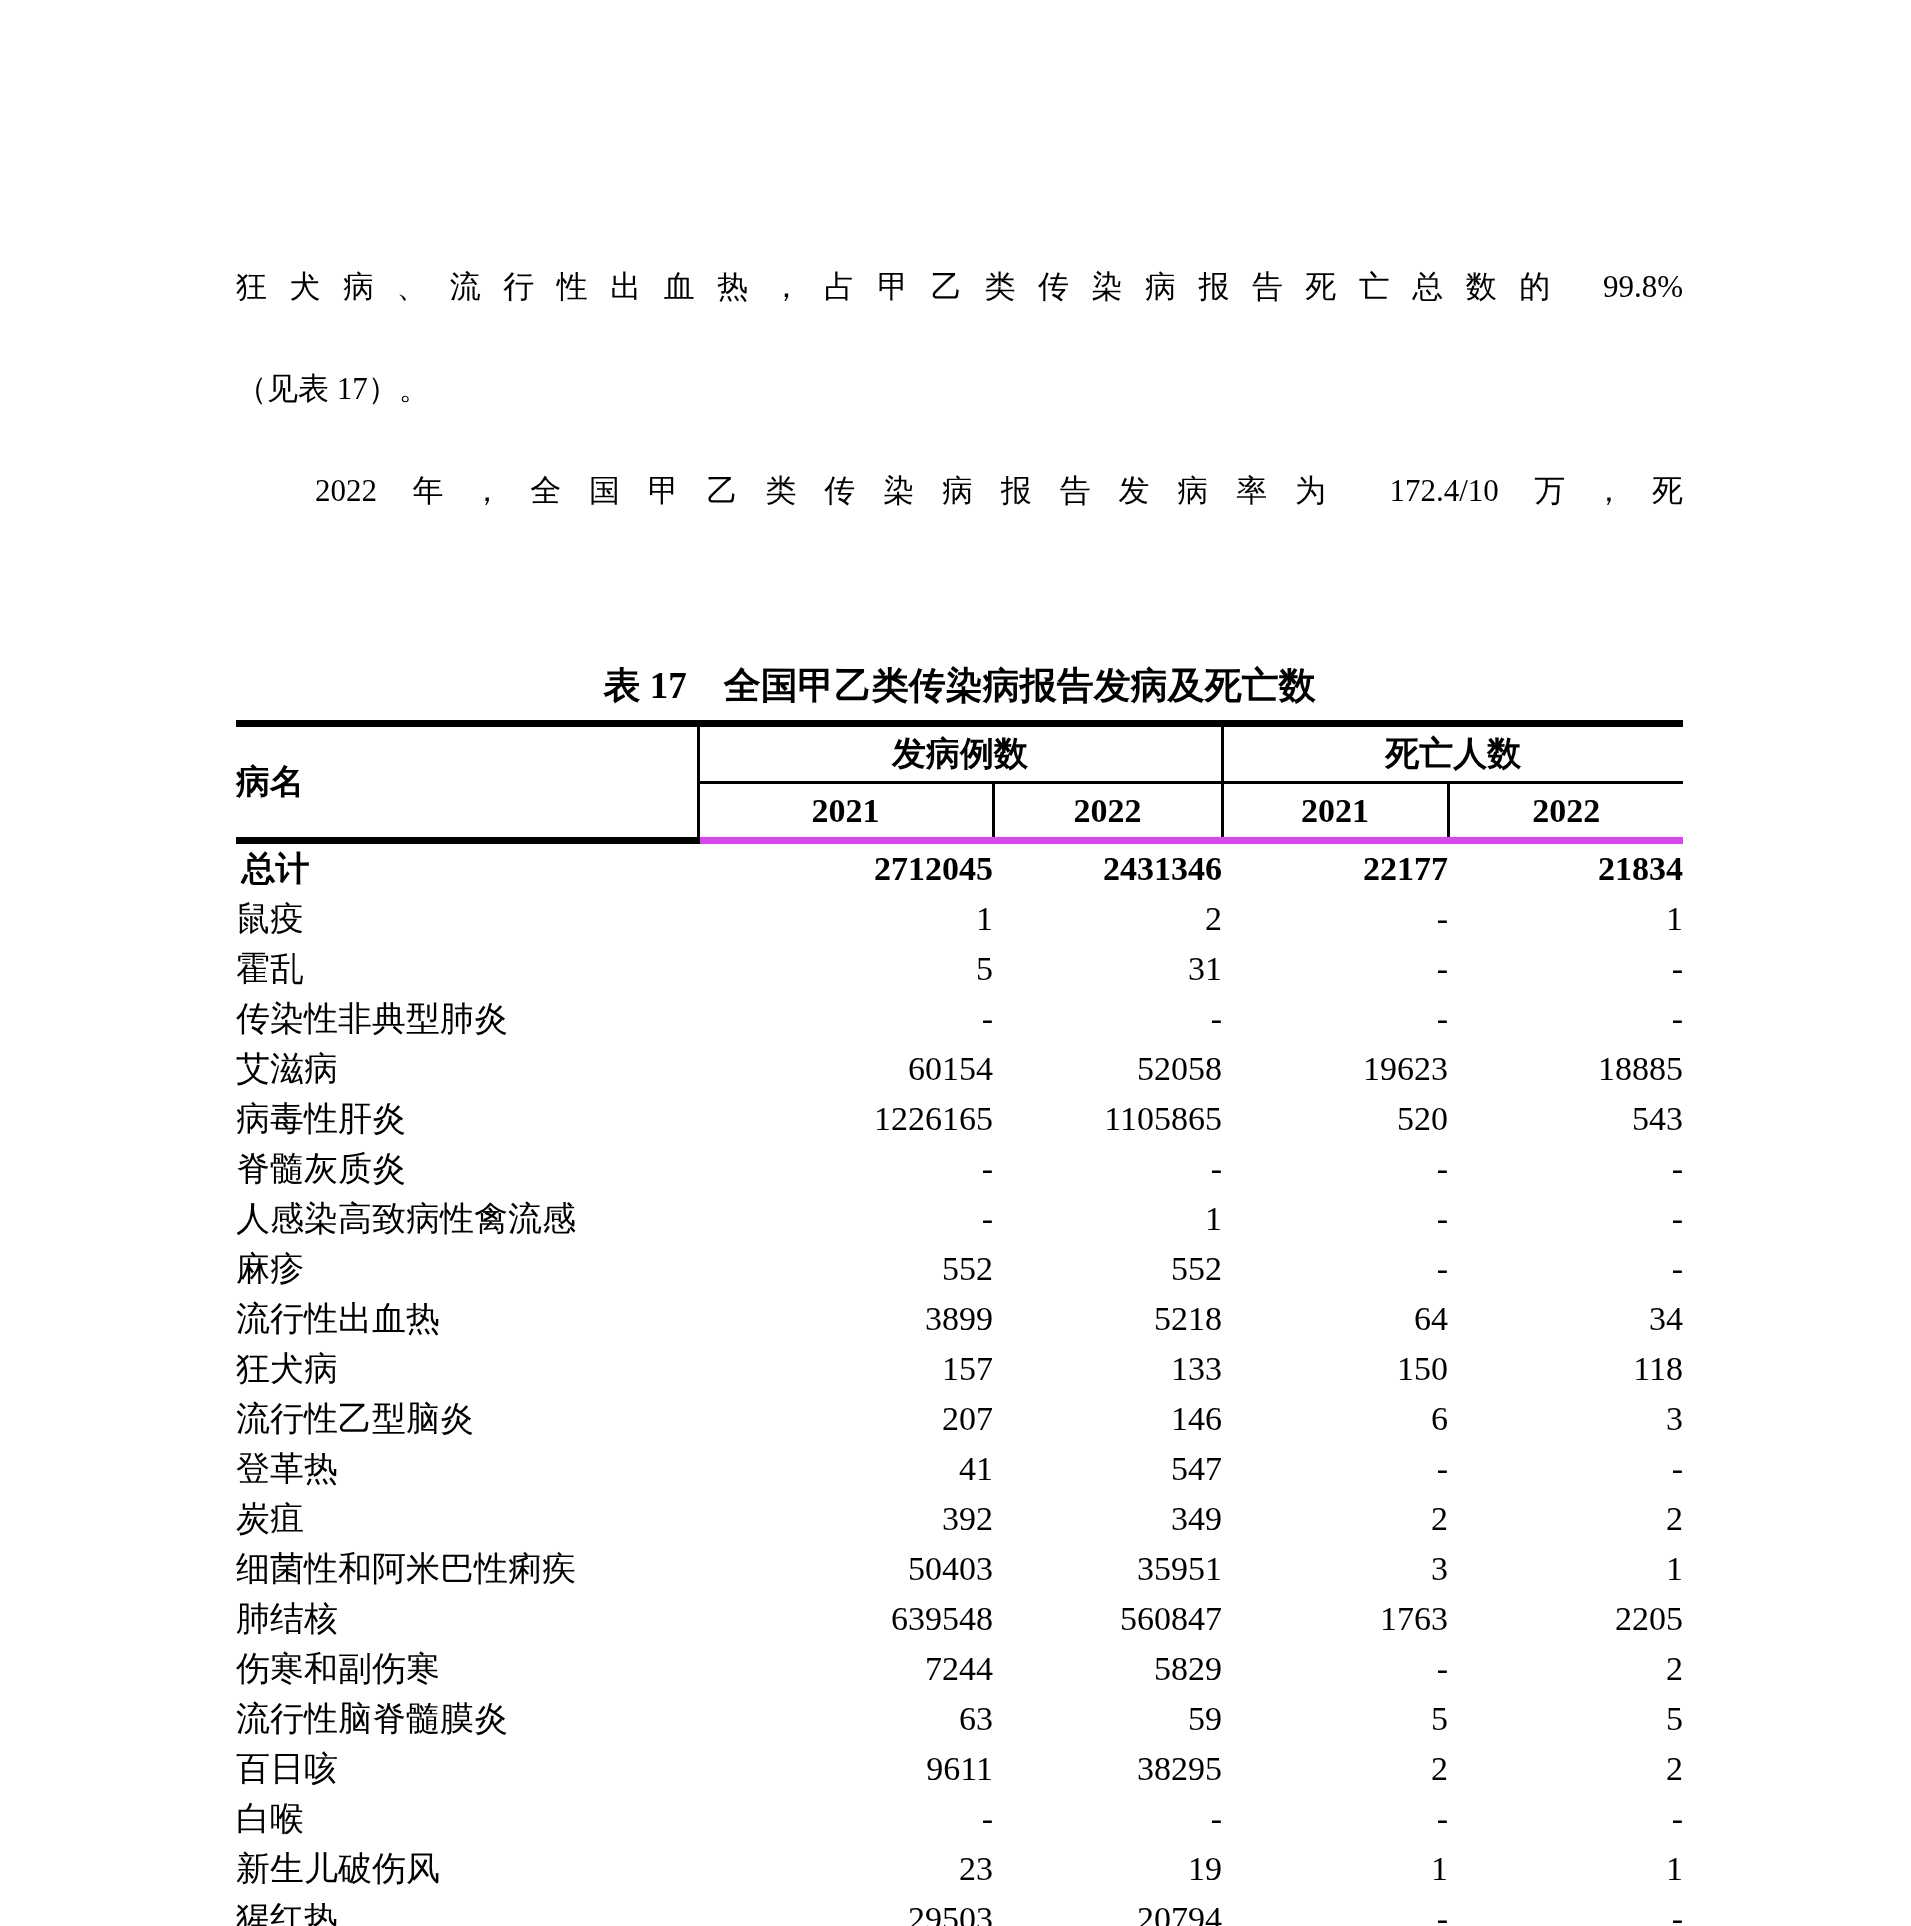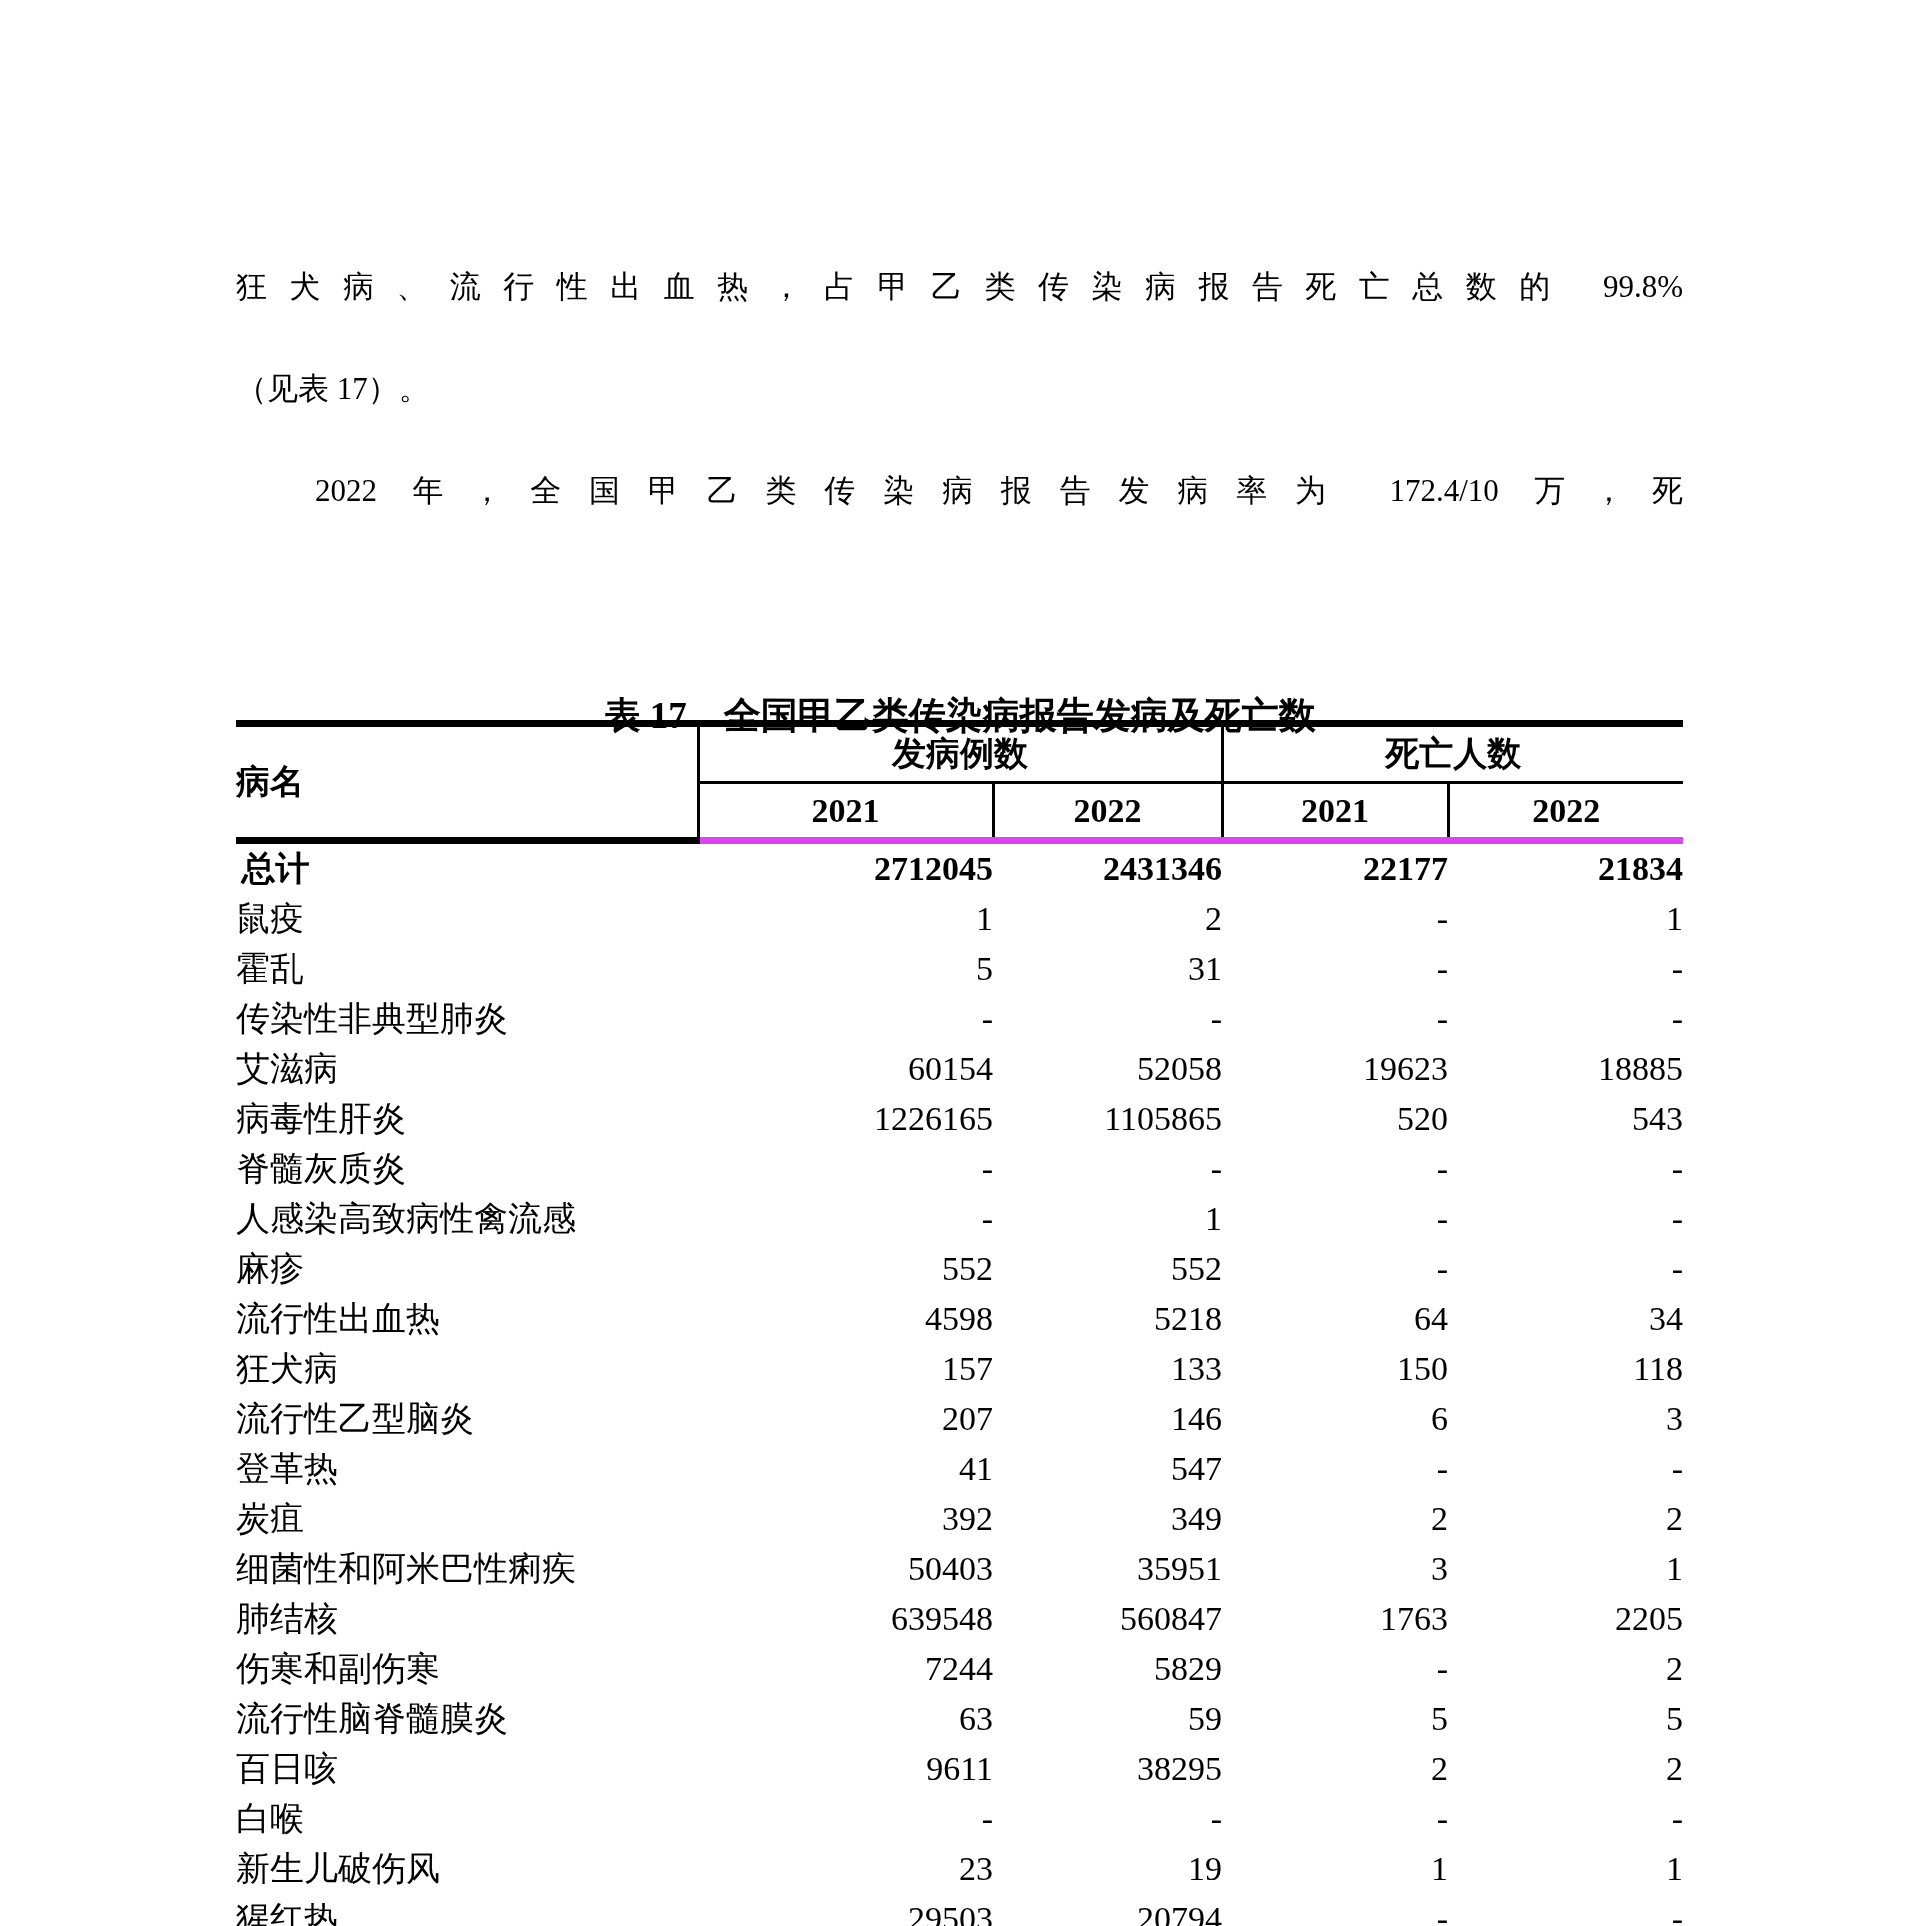--- a/index.html
+++ b/index.html
@@ -7,21 +7,21 @@
     width:1911px; height:2703px; position:relative;
     background:#ffffff; color:#000000;
     font-family:"Liberation Serif","DejaVu Serif",serif;
   }
   .bodytext { position:absolute; left:236px; top:236px; width:1447px; font-size:31px; }
   .line { line-height:102px; height:102px; }
   .jline { text-align:justify; text-align-last:justify; }
   .indent2 { text-indent:79px; }
   .table-title {
     position:absolute; left:236px; top:663px; width:1447px;
-    text-align:center; font-weight:bold; font-size:37px; line-height:46px;margin-top:30px;
+    text-align:center; font-weight:bold; font-size:37px; line-height:46px;
   }
   table.stats {
     position:absolute; left:236px; top:720px; width:1447px;
     border-collapse:collapse; table-layout:fixed;
     border-top:7px solid #000; border-bottom:7px solid #000;
     font-size:34px;
   }
   table.stats th { font-weight:bold; padding:0; }
   table.stats td { padding:0; }
   .h1 th { height:54px; }
@@ -127,21 +127,21 @@
       </tr>
       <tr>
         <td class="disease">麻疹</td>
         <td class="num">552</td>
         <td class="num">552</td>
         <td class="num">-</td>
         <td class="num">-</td>
       </tr>
       <tr>
         <td class="disease">流行性出血热</td>
-        <td class="num">4598</td>
+        <td class="num">3899</td>
         <td class="num">5218</td>
         <td class="num">64</td>
         <td class="num">34</td>
       </tr>
       <tr>
         <td class="disease">狂犬病</td>
         <td class="num">157</td>
         <td class="num">133</td>
         <td class="num">150</td>
         <td class="num">118</td>

